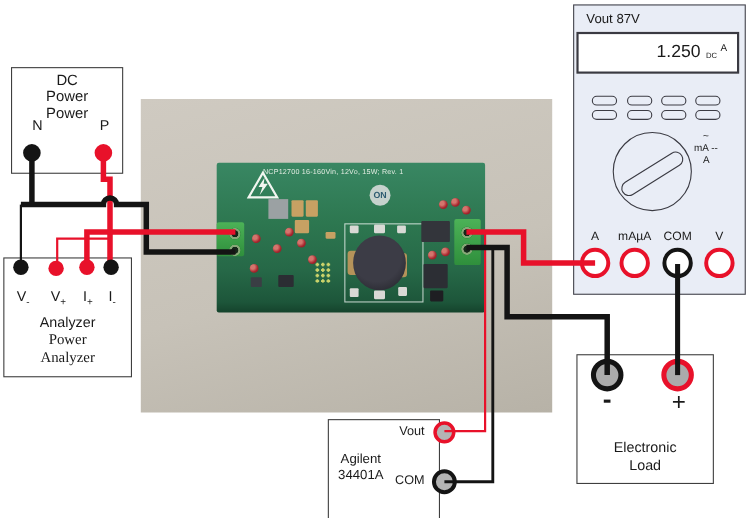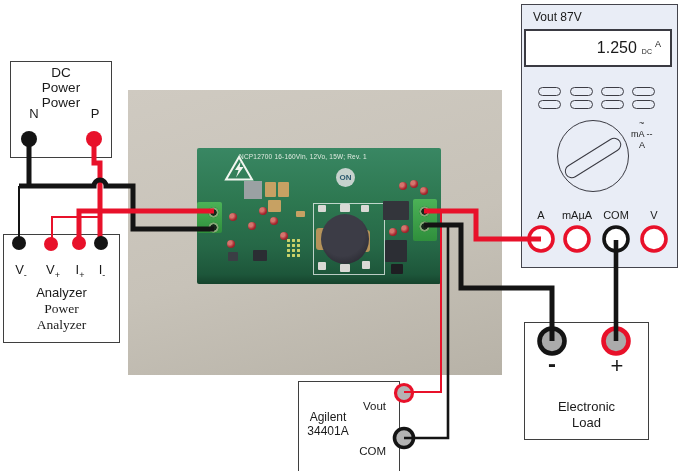--- a/index.html
+++ b/index.html
@@ -2,21 +2,21 @@
 <html><head>
 <meta charset="utf-8">
 <style>
   html,body{margin:0;padding:0;background:#fff;}
   body{width:680px;height:471px;font-family:"Liberation Sans",sans-serif;color:#1a1a1a;}
   .stage{position:relative;width:680px;height:471px;background:#fff;overflow:hidden;}
   .abs{position:absolute;}
   .box{position:absolute;background:#fff;border:1.4px solid #3f3f3f;box-sizing:border-box;}
   .ctr{text-align:center;}
   .cx{transform:translateX(-50%);white-space:nowrap;}
-  .rx{transform:translateX(-100%);white-space:nowrap;margin-top:14px;}
+  .rx{transform:translateX(-100%);white-space:nowrap;}
   sub{font-size:9px;}
 
   
   .photo{left:128px;top:90px;width:374px;height:285px;
          background:linear-gradient(165deg,#cfcac1 0%,#c7c2b8 55%,#b7b2a7 100%);}
   .pcb{left:197px;top:148px;width:244px;height:136px;border-radius:2px;
        background:linear-gradient(180deg,#398763 0%,#2d7750 40%,#266847 72%,#1d563a 93%,#15432c 100%);}
   .silk{left:239px;top:153px;font-size:6.5px;letter-spacing:.2px;color:#e2ece2;white-space:nowrap;}
   .onlogo{left:336px;top:168px;width:19px;height:19px;border-radius:50%;background:#c6d2cd;
           font-size:8px;font-weight:bold;color:#2c5a70;line-height:19px;text-align:center;}

